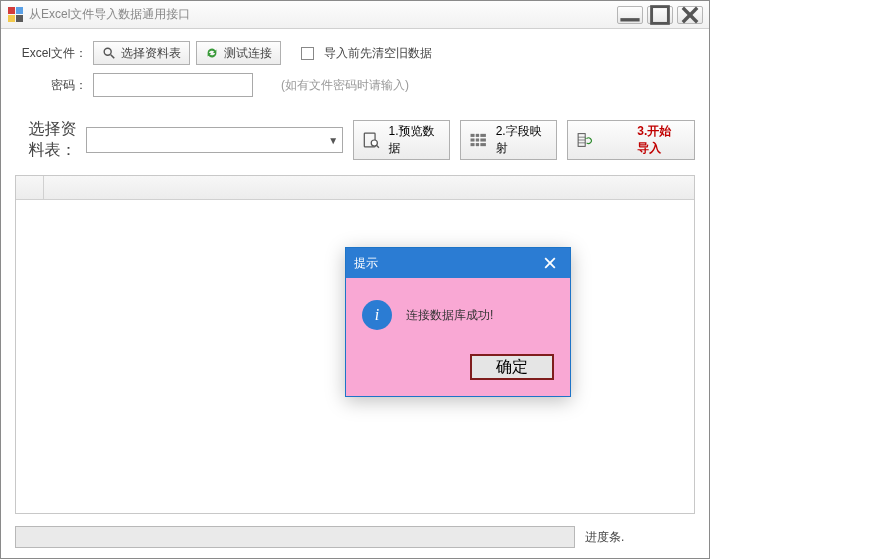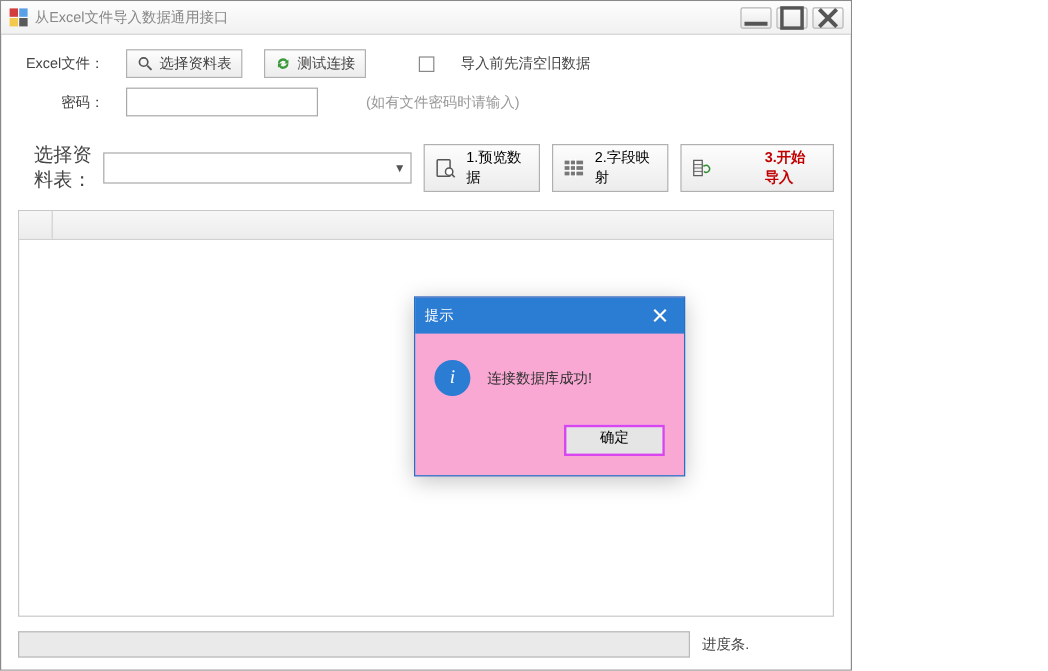--- a/index.html
+++ b/index.html
@@ -9,21 +9,21 @@
 
   .titlebar { height:28px; background:linear-gradient(#fdfdfd,#f1f1f1); border-bottom:1px solid #d0d0d0; display:flex; align-items:center; padding:0 6px; }
   .titlebar .appicon { width:16px; height:16px; margin-right:6px; display:flex; flex-wrap:wrap; }
   .titlebar .appicon span { width:7px;height:7px;margin:0.5px; }
   .titlebar .title { font-size:12px; color:#888; flex:1; }
   .titlebar .winbtns { display:flex; gap:4px; }
   .titlebar .winbtn { width:26px; height:18px; border:1px solid #b5b5b5; background:linear-gradient(#fdfdfd,#e8e8e8); border-radius:2px; display:flex; align-items:center; justify-content:center; font-size:11px; color:#555; cursor:default; }
 
   .client { flex:1; padding:12px 14px 10px; display:flex; flex-direction:column; gap:8px; position:relative; }
 
-  .row { display:flex; align-items:center; gap:18px; font-size:12px; color:#444; }
+  .row { display:flex; align-items:center; gap:6px; font-size:12px; color:#444; }
   .label { width:72px; text-align:right; color:#444; }
   .textinput { height:24px; border:1px solid #a9a9a9; background:#fff; font-size:12px; padding:0 6px; }
   .filepath { flex:none; width:420px; }
   .btn { height:24px; border:1px solid #b0b0b0; background:linear-gradient(#fdfdfd,#ececec); font-size:12px; display:inline-flex; align-items:center; padding:0 8px; gap:5px; cursor:default; }
   .btn svg { width:14px;height:14px; }
   .checkbox { width:13px;height:13px;border:1px solid #888;background:#fff;margin-right:4px;flex:none; }
   .hint { color:#999; font-size:12px; margin-left:22px; }
 
   .steps-group { margin-top:14px; display:flex; align-items:center; gap:10px; }
   .combo { height:26px; width:300px; border:1px solid #a9a9a9; background:#fff; display:flex; align-items:center; justify-content:flex-end; padding-right:4px; }
@@ -41,21 +41,21 @@
   .progressbar { flex:none; width:560px; height:22px; border:1px solid #b8b8b8; background:#eaeaea; }
   .progress-label { font-size:12px; color:#444; }
 
   
   .modal { position:absolute; left:344px; top:218px; width:226px; border:1px solid #1d74c7; background:#f9a8d4; box-shadow:0 4px 18px rgba(0,0,0,.25); }
   .modal .m-title { height:30px; background:#2b7cd3; color:#fff; font-size:12px; display:flex; align-items:center; justify-content:space-between; padding:0 8px; }
   .modal .m-close { width:24px;height:22px; display:flex;align-items:center;justify-content:center;color:#fff;font-size:14px; cursor:default; }
   .modal .m-body { padding:22px 16px 14px; display:flex; align-items:center; gap:14px; font-size:12px; color:#333; }
   .modal .m-icon { width:30px;height:30px;border-radius:50%;background:#2b7cd3;display:flex;align-items:center;justify-content:center;color:#fff;font-style:italic;font-family:Georgia,serif;font-size:16px; }
   .modal .m-foot { padding:10px 16px 16px; display:flex; justify-content:flex-end; }
-  .modal .m-ok { width:84px;height:26px;border:2px solid #d946ef;background:#e5e5e5;font-size:12px;display:flex;justify-content:center;cursor:default; }
+  .modal .m-ok { width:84px;height:26px;border:2px solid #7f1d1d;background:#e5e5e5;font-size:16px;display:flex;align-items:center;justify-content:center;cursor:default; }
 </style>
 </head>
 <body>
 
 <div class="window">
   <div class="titlebar">
     <div class="appicon">
       <span style="background:#d23c3c"></span>
         <span style="background:#5aa0e6"></span>
       <span style="background:#f2c94c"></span>

